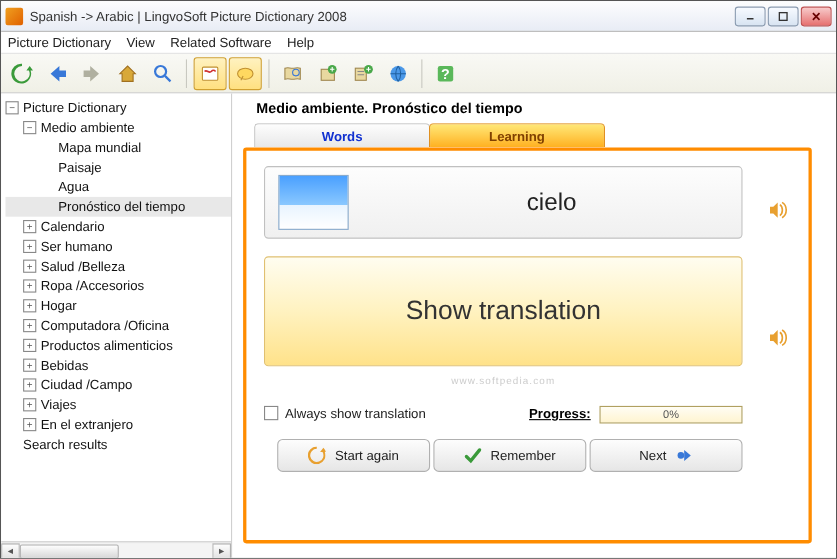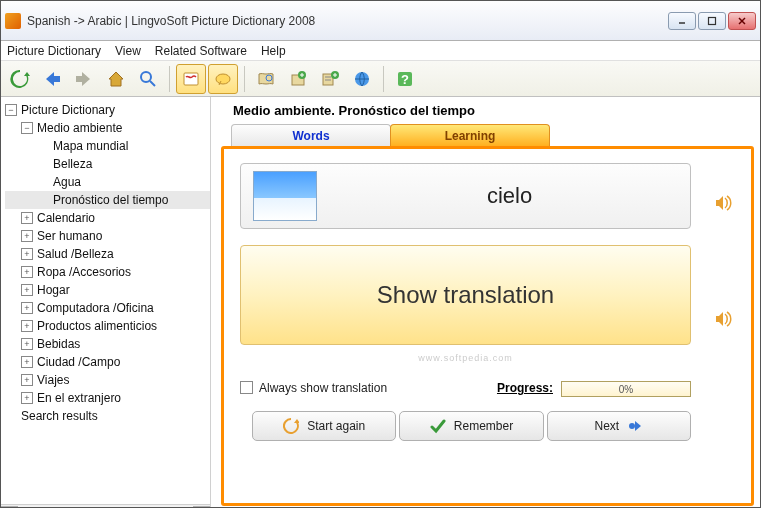--- a/index.html
+++ b/index.html
@@ -1,18 +1,18 @@
 <!DOCTYPE html>
 <html><head>
 <meta charset="utf-8">
 <style>
 * { box-sizing: border-box; margin: 0; padding: 0; font-family: "Segoe UI", Tahoma, sans-serif; }
 body { background: #fff; width: 761px; height: 508px; overflow: hidden; border: 1px solid #555; }
 
-.titlebar { height: 40px; background: linear-gradient(#fdfdfe, #e8ecf5); border-bottom: 1px solid #b0b0b0; display: flex; align-items: center; padding: 0 4px; }
+.titlebar { height: 28px; background: linear-gradient(#fdfdfe, #e8ecf5); border-bottom: 1px solid #b0b0b0; display: flex; align-items: center; padding: 0 4px; }
 .titlebar .app-icon { width: 16px; height: 16px; margin-right: 6px; background: linear-gradient(135deg,#f0a020,#e06000); border-radius: 2px; }
 .titlebar .title { font-size: 12px; color: #333; flex: 1; }
 .win-btns { display: flex; gap: 2px; }
 .win-btn { width: 28px; height: 18px; border: 1px solid #8a9bb0; border-radius: 3px; background: linear-gradient(#f7faff,#d8e4f2); display:flex;align-items:center;justify-content:center; font-size:10px; color:#333;}
 .win-btn.close { background: linear-gradient(#f7caca,#e67070); border-color:#c05050; color:#5a0000;}
 .win-btn svg { width:10px; height:10px; }
 
 .menubar { height: 20px; display: flex; align-items: center; padding: 0 6px; gap: 14px; font-size: 12px; color: #222; background:#fff; border-bottom:1px solid #e0e0e0;}
 .menubar span { cursor: default; }
 
@@ -29,21 +29,21 @@
 .tree-row .exp { width:12px; height:12px; border:1px solid #888; font-size:9px; line-height:10px; text-align:center; margin-right:4px; color:#555; background:#fff;}
 .tree-row .noexp { width:16px; }
 .tree-row.sel { background:#e8e8e8; }
 .lvl1 { padding-left: 16px; }
 .lvl2 { padding-left: 32px; }
 .hscroll { position:absolute; bottom:0; left:0; right:0; height:17px; background:#f0f0f0; border-top:1px solid #d0d0d0; display:flex; align-items:center;}
 .hscroll .arrow { width:17px; height:15px; background:linear-gradient(#fdfdfd,#e0e0e0); border:1px solid #b0b0b0; display:flex;align-items:center;justify-content:center;font-size:8px;color:#555;}
 .hscroll .track { flex:1; height:15px; background:#f4f4f4; position:relative;}
 .hscroll .thumb { position:absolute; left:0; width:90px; height:13px; top:1px; background:linear-gradient(#fdfdfd,#d8d8d8); border:1px solid #b0b0b0; border-radius:2px;}
 
-.main-pane { flex:1; padding: 4px 6px 6px 10px; background:#fff; overflow:hidden;}
+.main-pane { flex:1; padding: 4px 22px 6px 10px; background:#fff; overflow:hidden;}
 .heading { font-size:13px; font-weight:bold; color:#000; padding: 2px 6px 6px 12px;}
 .tabs { display:flex; margin-left:10px; }
 .tab { width:160px; height:22px; border:1px solid #c0c0c0; border-bottom:none; border-radius:4px 4px 0 0; display:flex; align-items:center; justify-content:center; font-size:12px; font-weight:bold; margin-right:-1px; cursor:default;}
 .tab.words { background:linear-gradient(#fdfdfd,#e8e8e8); color:#1030d0; }
 .tab.learning { background:linear-gradient(#ffe878,#ffb020); color:#804000; border-color:#e09020;}
 .card-area { border:3px solid #ff8c00; border-radius:3px; padding: 14px 60px 14px 16px; position:relative; height: 360px; background:#fff;}
 .word-card { border:1px solid #c0c0c0; border-radius:4px; height:66px; display:flex; align-items:center; background:linear-gradient(#fdfdfd,#f0f0f0); margin-bottom:16px;}
 .word-card .pic { width:64px; height:50px; margin:0 12px; background:linear-gradient(#4aa0ff 0%, #8ac8ff 55%, #e8f4ff 55%, #ffffff 100%); border:1px solid #88aacc;}
 .word-card .word { flex:1; text-align:center; font-size:22px; color:#222;}
 .trans-card { border:1px solid #e0c070; border-radius:4px; height:100px; display:flex; align-items:center; justify-content:center; background:linear-gradient(#fffdf0,#fff2c0,#ffe28a); font-size:24px; color:#333; margin-bottom:8px;}
@@ -184,21 +184,21 @@
       <div class="tree-row lvl1">
           <span class="exp">−</span>
           <span>Medio  ambiente</span>
         </div>
       <div class="tree-row lvl2">
           <span class="noexp"></span>
           <span>Mapa  mundial</span>
         </div>
       <div class="tree-row lvl2">
           <span class="noexp"></span>
-          <span>Belleza</span>
+          <span>Paisaje</span>
         </div>
       <div class="tree-row lvl2">
           <span class="noexp"></span>
           <span>Agua</span>
         </div>
       <div class="tree-row lvl2 sel">
           <span class="noexp"></span>
           <span>Pronóstico  del tiempo</span>
         </div>
       <div class="tree-row lvl1">

